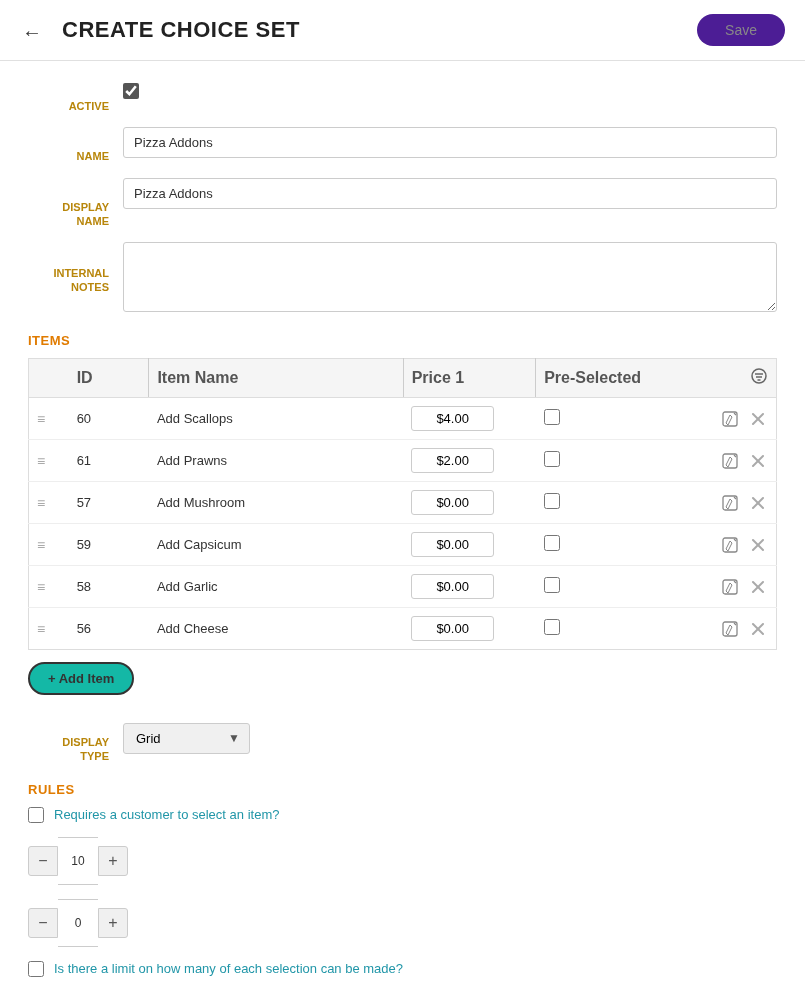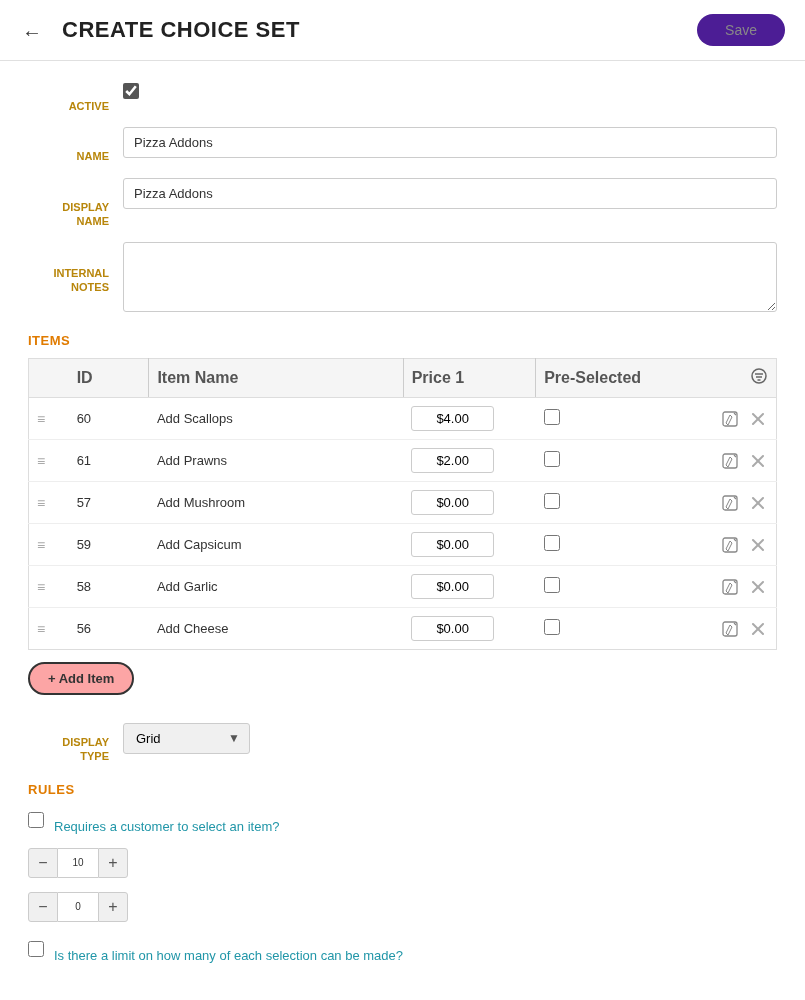--- a/index.html
+++ b/index.html
@@ -184,21 +184,21 @@
 
     
     .th-sep {
       border-left: 1px solid #ccc;
       padding-left: 8px;
     }
 
     
     .add-item-btn {
       margin-top: 12px;
-      background: #fca5a5;
+      background: #14b8a6;
       border: 2px solid #333;
       border-radius: 20px;
       padding: 7px 18px;
       font-size: 13px;
       font-weight: 600;
       cursor: pointer;
       color: #333;
     }
 
     
@@ -237,21 +237,20 @@
     .rules-row {
       display: flex;
       align-items: center;
       gap: 10px;
       margin-bottom: 14px;
     }
     .rules-row label {
       font-size: 13px;
       color: #2196a8;
       cursor: pointer;
-      margin-top: 12px;
     }
     .counter-wrap {
       display: flex;
       align-items: center;
       gap: 0;
     }
     .counter-btn {
       width: 30px;
       height: 30px;
       background: #f0f0f0;
@@ -260,26 +259,26 @@
       font-size: 16px;
       display: flex;
       align-items: center;
       justify-content: center;
       color: #555;
     }
     .counter-btn:first-child { border-radius: 3px 0 0 3px; }
     .counter-btn:last-child { border-radius: 0 3px 3px 0; }
     .counter-val {
       width: 40px;
-      height: 30px;
+      height: 48px;
       border: 1px solid #ccc;
       border-left: none;
       border-right: none;
       text-align: right;
-      font-size: 10px;
+      font-size: 12px;
       display: flex;
       align-items: center;
       justify-content: center;
       background: #fff;
     }
 
     
     ::-webkit-scrollbar { width: 6px; }
     ::-webkit-scrollbar-thumb { background: #ccc; border-radius: 3px; }
 

